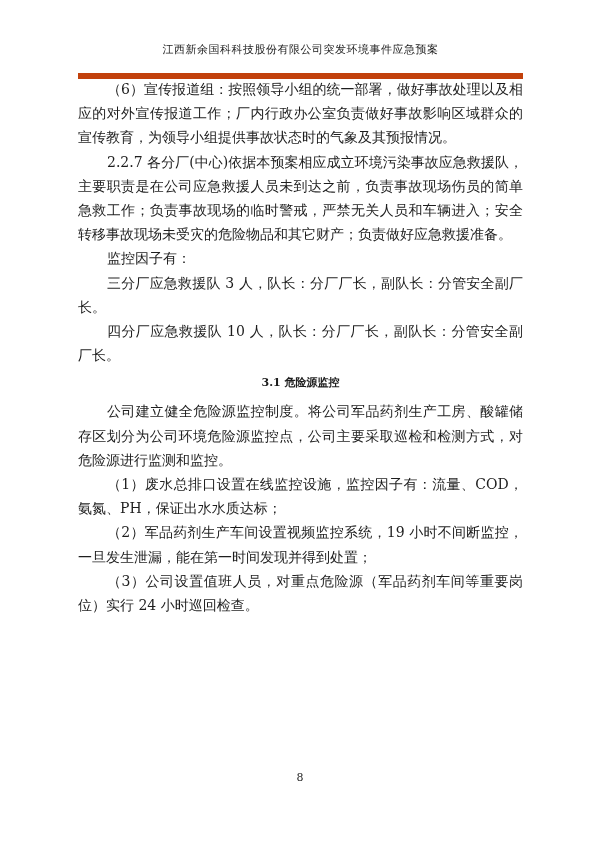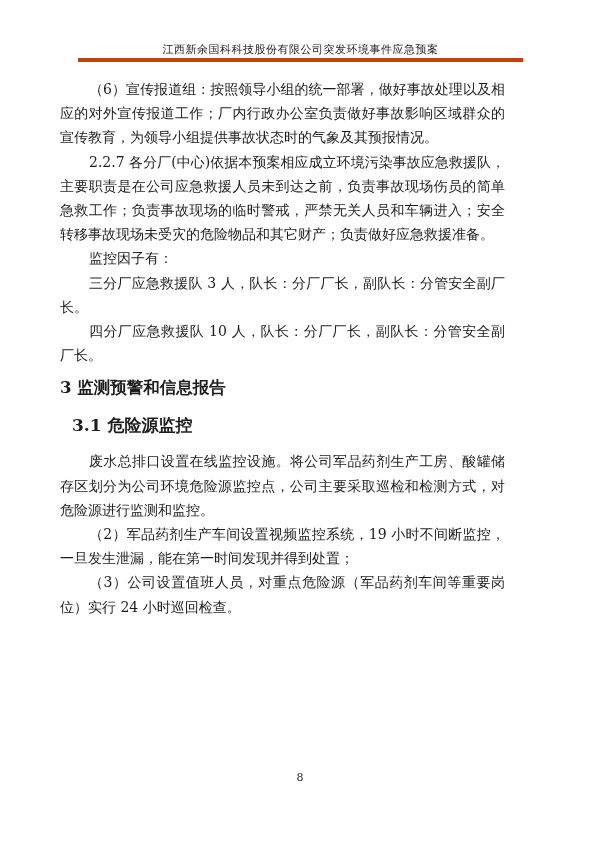--- a/index.html
+++ b/index.html
@@ -17,52 +17,52 @@
     color: #1d1d1d;
   }
   .page-header {
     position: absolute;
     top: 42px;
     left: 78px;
     width: 445px;
     text-align: center;
     font-size: 11px;
     letter-spacing: 0.5px;
-    padding-bottom: 1px;
-    border-bottom: 4px solid #c2410c;
+    padding-bottom: 16px;
+    border-bottom: 6px solid #c2410c;
   }
   .page-body {
     position: absolute;
     top: 77px;
-    left: 60px;
+    left: 78px;
     width: 445px;
     font-size: 14px;
     line-height: 24.2px;
     text-align: justify;
     text-justify: inter-ideograph;
   }
   .para {
     margin: 0;
     text-indent: 29px;
   }
   .section-heading {
     font-size: 16.5px;
     font-weight: bold;
     line-height: 26px;
     margin: 8px 0 4px 0;
     text-indent: 0;
     text-align: left;
   }
   .subsection-heading {
-    font-size: 17px;
+    font-size: 11px;
     font-weight: bold;
     line-height: 24px;
-    margin: 12px;
+    margin: 4px;
     text-indent: 0;
-    text-align: left;
+    text-align: center;
   }
   .page-footer {
     position: absolute;
     top: 771px;
     left: 0;
     width: 600px;
     text-align: center;
     font-size: 11px;
     color: #1d1d1d;
   }
@@ -82,26 +82,26 @@
     <p class="para">2.2.7 各分厂(中心)依据本预案相应成立环境污染事故应急救援队，主要职责是在公司应急救援人员未到达之前，负责事故现场伤员的简单急救工作；负责事故现场的临时警戒，严禁无关人员和车辆进入；安全转移事故现场未受灾的危险物品和其它财产；负责做好应急救援准备。</p>
 
     <p class="para">监控因子有：</p>
 
 
 
     <p class="para">三分厂应急救援队 3 人，队长：分厂厂长，副队长：分管安全副厂长。</p>
 
     <p class="para">四分厂应急救援队 10 人，队长：分厂厂长，副队长：分管安全副厂长。</p>
 
-    <h1 class="section-heading">3 监测预警和信息报告</h1>
 
     <h2 class="subsection-heading">3.1 危险源监控</h2>
 
-    <p class="para">废水总排口设置在线监控设施。将公司军品药剂生产工房、酸罐储存区划分为公司环境危险源监控点，公司主要采取巡检和检测方式，对危险源进行监测和监控。</p>
+    <p class="para">公司建立健全危险源监控制度。将公司军品药剂生产工房、酸罐储存区划分为公司环境危险源监控点，公司主要采取巡检和检测方式，对危险源进行监测和监控。</p>
 
+    <p class="para">（1）废水总排口设置在线监控设施，监控因子有：流量、COD，氨氮、PH，保证出水水质达标；</p>
 
     <p class="para">（2）军品药剂生产车间设置视频监控系统，19 小时不间断监控，一旦发生泄漏，能在第一时间发现并得到处置；</p>
 
     <p class="para">（3）公司设置值班人员，对重点危险源（军品药剂车间等重要岗位）实行 24 小时巡回检查。</p>
   </main>
 
   <footer class="page-footer">
     <span>8</span>
   </footer>
 

